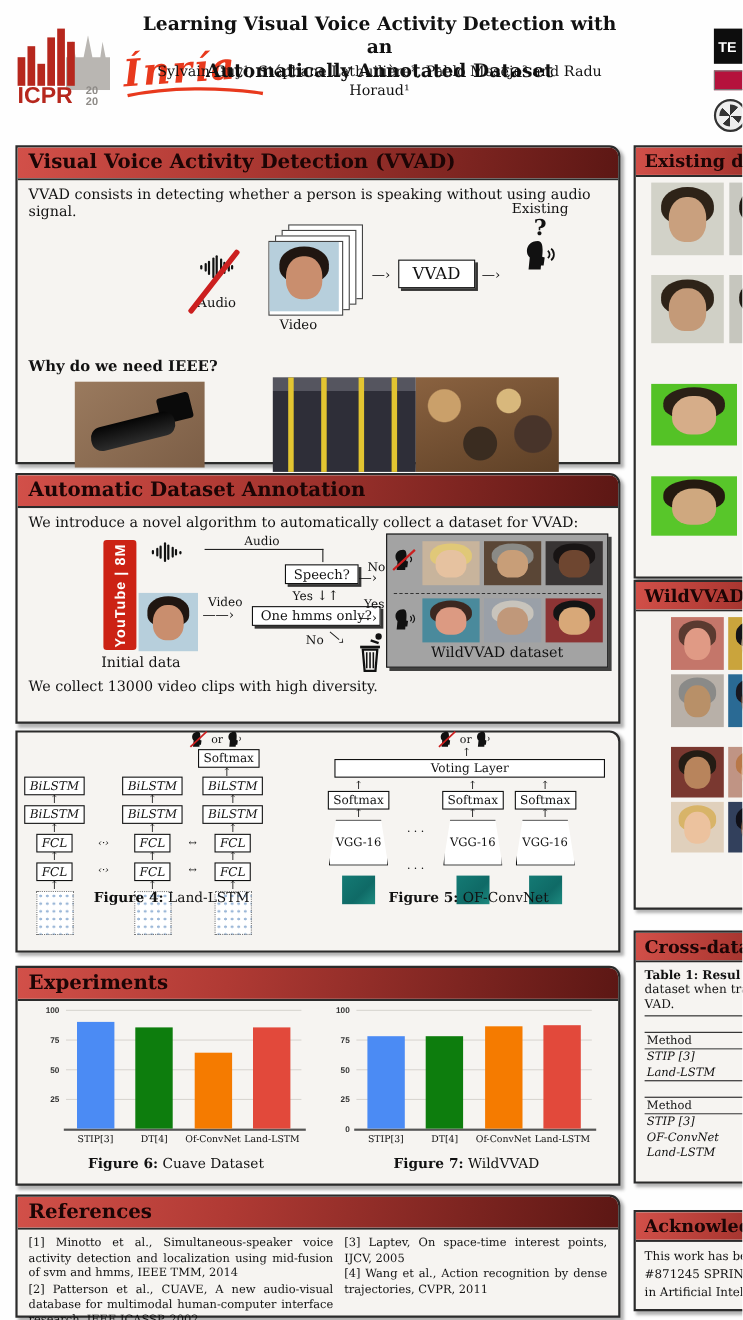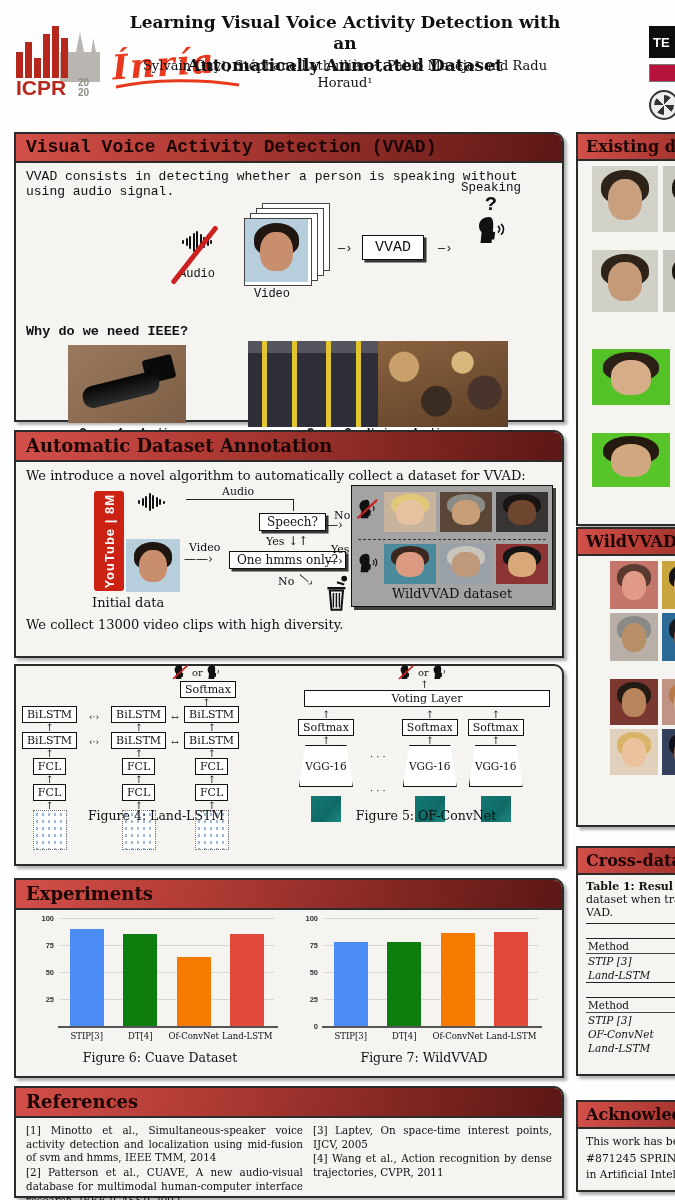--- a/index.html
+++ b/index.html
@@ -70,21 +70,21 @@
   
   .mcol{display:flex;flex-direction:column;align-items:center;}
   .mbox{border:1.2px solid #111;background:#fff;font-size:11px;padding:0 4px;line-height:15px;white-space:nowrap;}
   .uarr{font-size:10px;line-height:9px;}
   .sketch{width:32px;height:38px;background:#fff;border:1px dotted #777;
      background-image:radial-gradient(#9cb8d8 1px,transparent 1.2px);background-size:6px 7px;}
   .vgg{width:52px;height:40px;background:#fff;border:1.2px solid #111;clip-path:polygon(12% 0,88% 0,100% 100%,0 100%);
        display:flex;align-items:center;justify-content:center;font-size:10.5px;}
   .of-tile{width:30px;height:26px;background:linear-gradient(135deg,#147a74,#0f6a66 60%,#1d8a80);}
   .caption{font-size:12.5px;text-align:center;}
-  .caption b{font-weight:normal;}
+  .caption b{font-weight:bold;}
   
   .chart{position:relative;width:252px;height:150px;font-family:"Liberation Sans",sans-serif;}
   .chart .gl{position:absolute;height:1px;background:#d9d6d1;}
   .chart .axis{position:absolute;height:1.5px;background:#555;}
   .chart .tick{position:absolute;font-size:7.5px;font-weight:bold;color:#333;text-align:right;width:20px;}
   .chart .bar{position:absolute;}
   .chart .cat{position:absolute;font-size:8.5px;color:#111;text-align:center;font-family:"DejaVu Serif",serif;}
   
   .refs{display:flex;gap:10px;}
   .ref{font-size:10.4px;line-height:1.32;text-align:justify;margin-bottom:1px;}
@@ -135,21 +135,21 @@
     <div>Sylvain Guy¹, Stéphane Lathuilière², Pablo Mesejo³ and Radu</div>
     <div>Horaud¹</div>
   </div>
 
   <div class="tr-logos">
     <div class="logo-te">TE</div>
     <div class="logo-red"></div>
     <div class="logo-circ"></div>
   </div>
 
-  <div class="sec" style="left:14px;top:132px;width:546px;height:286px;font-family:Liberation Mono, monospace;">
+  <div class="sec" style="left:14px;top:132px;width:546px;height:286px;">
     <div class="banner">Visual Voice Activity Detection (VVAD)</div>
     <div class="body">
       <div style="font-size:13px;">VVAD consists in detecting whether a person is speaking without using audio signal.</div>
 
       <div class="s1-diagram">
 
         <div style="position:absolute;left:138px;top:28px;width:66px;text-align:center;">
           <div class="wave" style="justify-content:center;height:22px;">
             <i style="height:4px"></i>
               <i style="height:8px"></i>
@@ -173,21 +173,21 @@
             <div class="face" style="width: 63px; height: 63px; background: rgb(183, 207, 220);"><div class="hair" style="background:#201611"></div><div class="head" style="background:#c98e6e"></div></div>
           </div>
           <div style="position:absolute;left:10px;top:84px;font-size:12px;">Video</div>
         </div>
         <span class="arrow" style="position:absolute;left:312px;top:40px;">—›</span>
 
         <div class="wbox shadowed" style="position:absolute;left:336px;top:32px;font-size:15px;padding:3px 12px;">VVAD</div>
         <span class="arrow" style="position:absolute;left:412px;top:40px;">—›</span>
 
         <div style="position:absolute;left:430px;top:-22px;width:70px;text-align:center;">
-          <div style="font-size:12.5px;">Speaking</div>
+          <div style="font-size:12.5px;">Existing</div>
           <div style="font-size:20px;font-weight:bold;line-height:1;">?</div>
           <svg width="34" height="30" viewBox="0 0 34 30">
             <path d="M15 2C8.5 2 5 6.2 5 11c0 3 1.2 4.8 2.6 6.2L6.5 28h11l.3-3.6h2.4l1-7.2-2.3-.8C19.8 8 19.4 2 15 2z" fill="#111"></path>
             <path d="M24 11c2.2 1.6 2.2 5 0 6.6" stroke="#111" stroke-width="1.6" fill="none"></path>
             <path d="M27 9c3.4 2.6 3.4 8 0 10.6" stroke="#111" stroke-width="1.6" fill="none"></path>
           </svg>
         </div>
       </div>
 
       <div style="font-weight:bold;font-size:13.5px;margin-top:16px;">Why do we need IEEE?</div>
@@ -328,21 +328,21 @@
             </svg>
           <span style="font-size:10px;">or</span>
           <svg width="18" height="16" viewBox="0 0 34 30">
               <path d="M15 2C8.5 2 5 6.2 5 11c0 3 1.2 4.8 2.6 6.2L6.5 28h11l.3-3.6h2.4l1-7.2-2.3-.8C19.8 8 19.4 2 15 2z" fill="#111"></path>
               <path d="M24 11c2.2 1.6 2.2 5 0 6.6" stroke="#111" stroke-width="1.6" fill="none"></path>
             </svg>
         </div>
         <div class="mbox" style="position:absolute;left:158px;top:13px;">Softmax</div>
         <div class="uarr" style="position:absolute;left:180px;top:30px;">↑</div>
 
-        <div style="position:absolute;left:0;top:38px;display:flex;align-items:flex-start;">
+        <div style="position:absolute;left:0;top:38px;display:flex;align-items:center;font-style:italic;">
 
           <div class="mcol">
             <div class="mbox">BiLSTM</div>
               <div class="uarr">↑</div>
             <div class="mbox">BiLSTM</div>
               <div class="uarr">↑</div>
             <div class="mbox">FCL</div>
               <div class="uarr">↑</div>
             <div class="mbox">FCL</div>
               <div class="uarr">↑</div>

